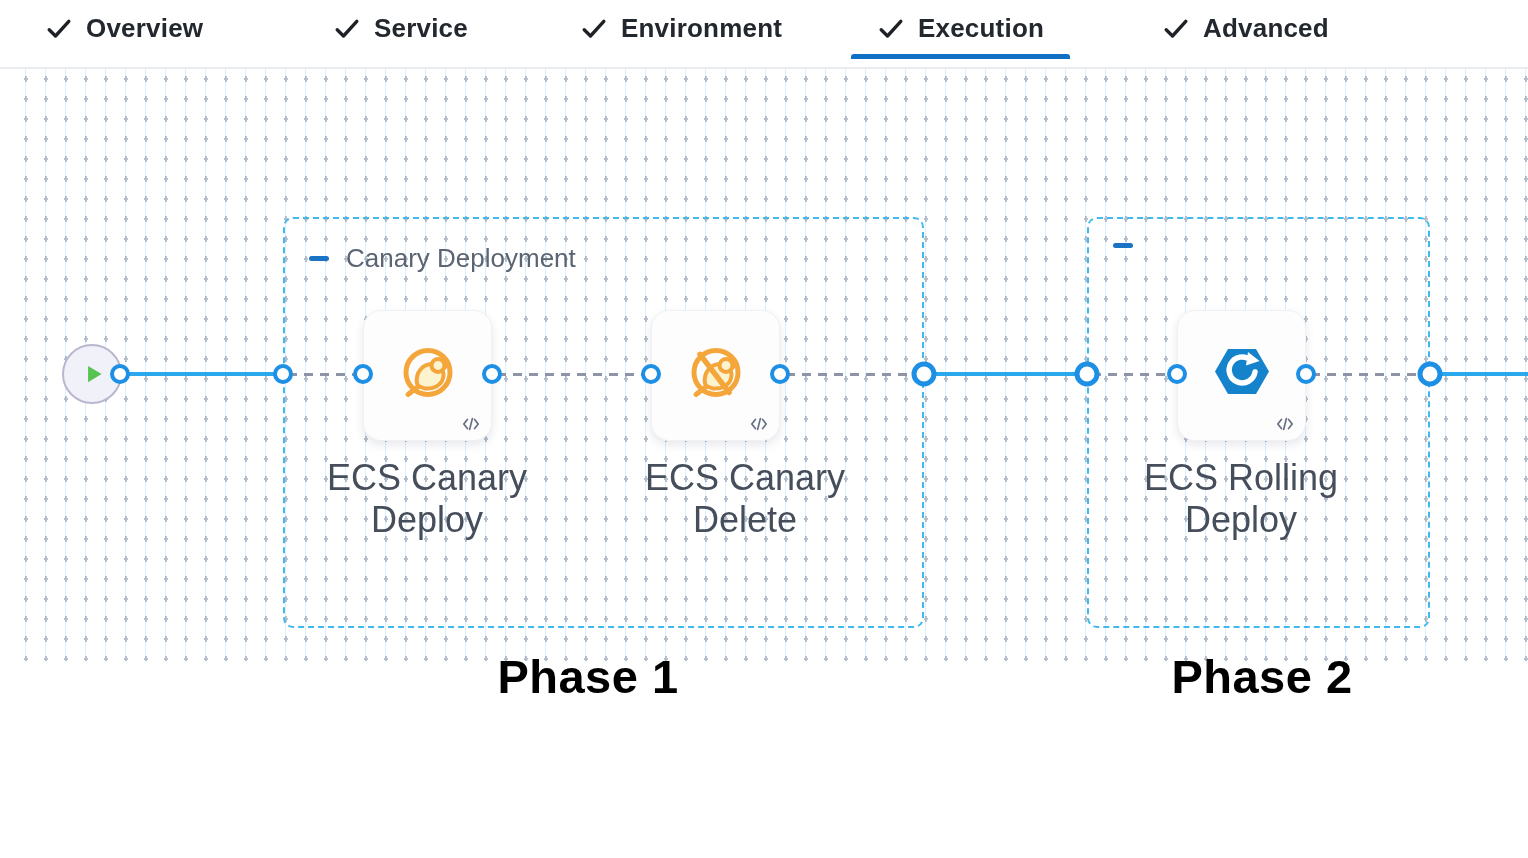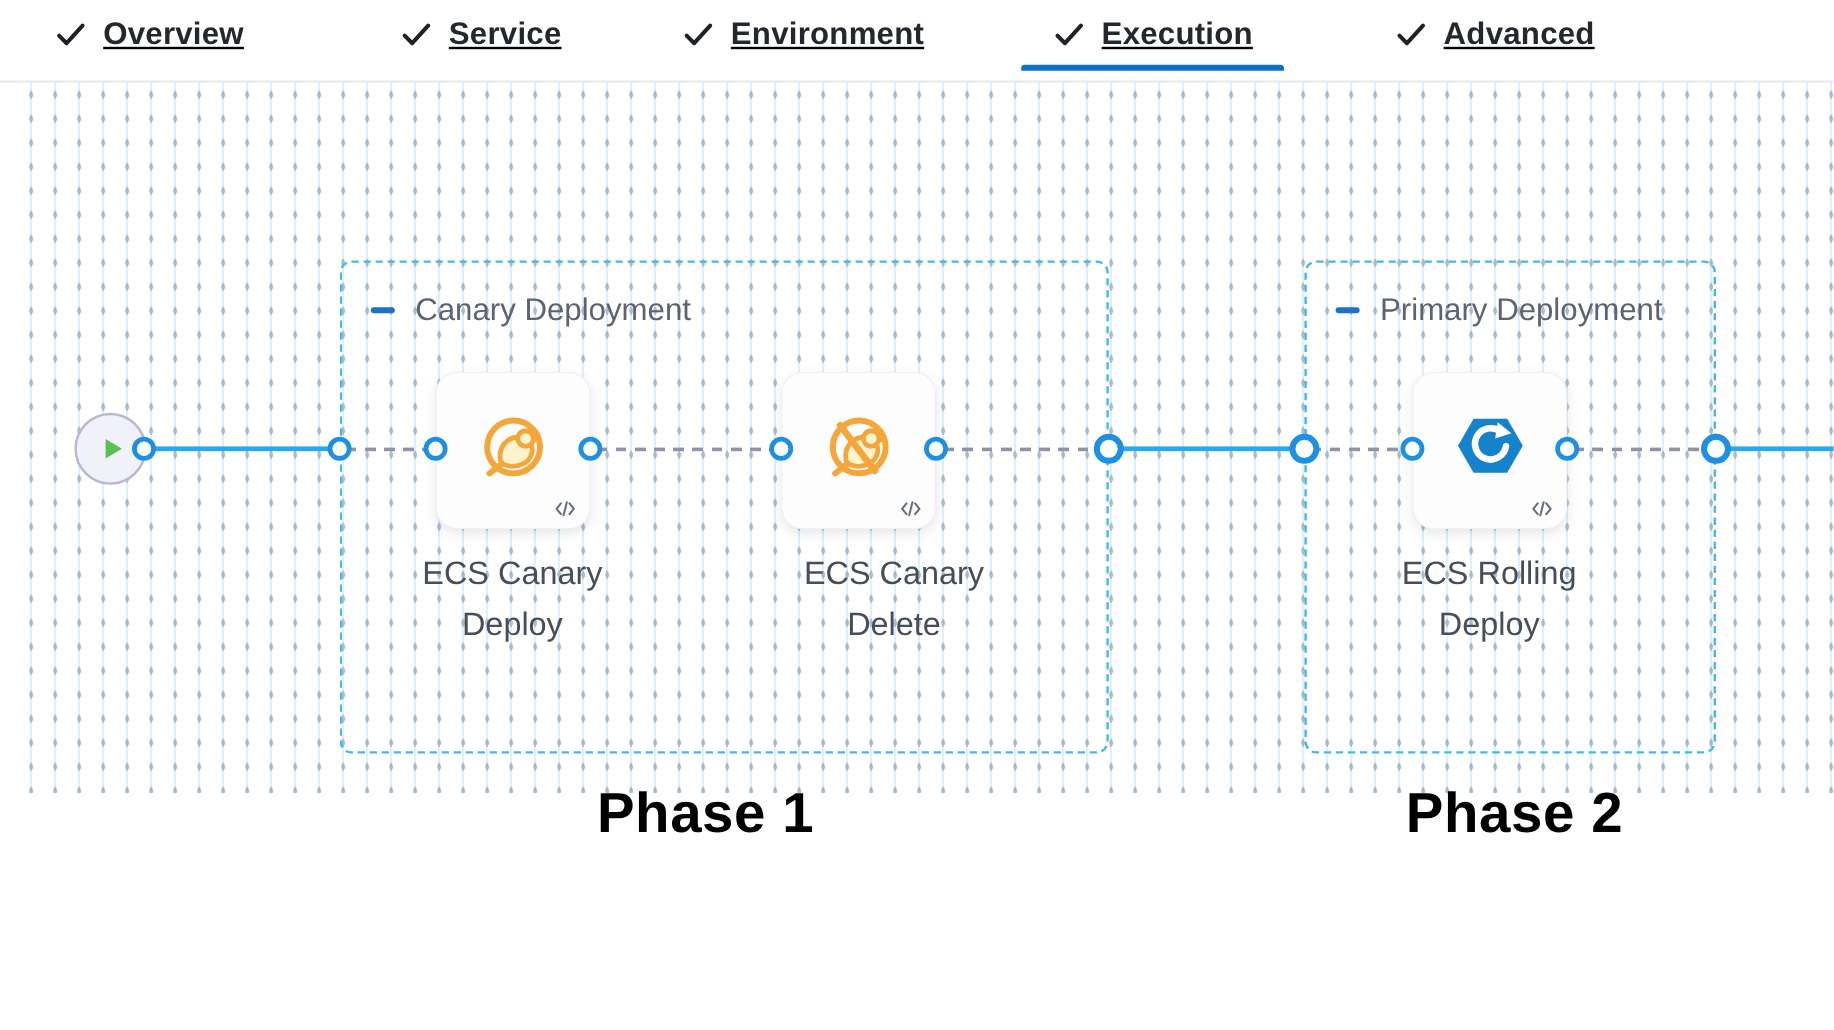--- a/index.html
+++ b/index.html
@@ -4,21 +4,21 @@
 <style>
   * { margin:0; padding:0; box-sizing:border-box; }
   html,body { width:1528px; height:858px; overflow:hidden;
     font-family:"Liberation Sans", sans-serif; background:#fff; }
   .page { position:relative; width:1528px; height:858px; }
 
   
   .tabbar { position:absolute; left:0; top:0; width:1528px; height:69px;
     background:#fff; border-bottom:2px solid #e9ebee; z-index:10; }
   .tab { position:absolute; top:0; height:57px; display:flex; align-items:center;
-    gap:13px; padding:0 26px; cursor:pointer;text-decoration:underline; }
+    gap:13px; padding:0 26px; cursor:pointer; }
   .tab-label { font-size:26px; font-weight:600; color:#23282e; letter-spacing:0.2px; }
   .tab .check-icon { width:28px; height:28px; display:block; }
   .tab.active::after { content:""; position:absolute; left:0; right:0; bottom:-2px;
     height:5px; background:#1070c4; border-radius:3px 3px 0 0; }
 
   
   .canvas { position:absolute; left:16px; top:69px; width:1528px; height:592px;
     background-color:#ffffff;
     background-image:
       radial-gradient(ellipse 1.6px 3.2px at 10px 10px, rgba(128,143,163,0.55) 96%, transparent 100%),
@@ -50,21 +50,21 @@
 
   
   .step-card { position:absolute; width:129px; height:131px; top:241px;
     background:#fdfdfe; border:1px solid #f0f1f4; border-radius:18px; z-index:4;
     box-shadow:0 4px 10px rgba(80,92,110,0.14); cursor:pointer; }
   .step-icon { position:absolute; left:50%; top:50%; transform:translate(-50%,-54%);
     width:64px; height:64px; }
   .code-icon { position:absolute; right:11px; bottom:9px; width:18px; height:14px; cursor:pointer; }
 
   .step-label { position:absolute; width:220px; text-align:center; top:388px;
-    font-size:27px; font-weight:500; color:#454e5a; line-height:42px; z-index:3; }
+    font-size:36px; font-weight:500; color:#454e5a; line-height:42px; z-index:3; }
 
   .phase-label { position:absolute; width:400px; text-align:center; top:580px;
     font-size:47px; font-weight:700; color:#000; z-index:3; letter-spacing:0.5px; }
 </style>
 </head>
 <body>
 
 <div class="page">
 
   <div class="tabbar">
@@ -73,21 +73,21 @@
           <path d="M3 10.5 L7.5 15 L17 4.5" fill="none" stroke="#1e2227" stroke-width="2.4" stroke-linecap="round" stroke-linejoin="round"></path>
         </svg>
       <span class="tab-label">Overview</span>
     </div>
     <div class="tab" style="left:307px">
       <svg class="check-icon" viewBox="0 0 20 20">
           <path d="M3 10.5 L7.5 15 L17 4.5" fill="none" stroke="#1e2227" stroke-width="2.4" stroke-linecap="round" stroke-linejoin="round"></path>
         </svg>
       <span class="tab-label">Service</span>
     </div>
-    <div class="tab" style="left:542px">
+    <div class="tab" style="left:554px">
       <svg class="check-icon" viewBox="0 0 20 20">
           <path d="M3 10.5 L7.5 15 L17 4.5" fill="none" stroke="#1e2227" stroke-width="2.4" stroke-linecap="round" stroke-linejoin="round"></path>
         </svg>
       <span class="tab-label">Environment</span>
     </div>
     <div class="tab" style="left:1136px">
       <svg class="check-icon" viewBox="0 0 20 20">
           <path d="M3 10.5 L7.5 15 L17 4.5" fill="none" stroke="#1e2227" stroke-width="2.4" stroke-linecap="round" stroke-linejoin="round"></path>
         </svg>
       <span class="tab-label">Advanced</span>
@@ -105,21 +105,20 @@
     <div class="group" style="left:267px; top:148px; width:641px; height:411px;">
       <div class="group-header">
         <div class="minus-icon"></div>
         <span class="group-title">Canary Deployment</span>
       </div>
     </div>
 
     <div class="group" style="left:1071px; top:148px; width:343px; height:411px;">
       <div class="group-header">
         <div class="minus-icon"></div>
-        <span class="group-title">Primary Deployment</span>
       </div>
     </div>
 
     <div class="line-solid" style="left:104px;  width:163px;"></div>
     <div class="line-dashed" style="left:272px;  width:70px;"></div>
     <div class="line-dashed" style="left:481px;  width:149px;"></div>
     <div class="line-dashed" style="left:770px;  width:128px;"></div>
     <div class="line-solid" style="left:908px;  width:163px;"></div>
     <div class="line-dashed" style="left:1076px; width:80px;"></div>
     <div class="line-dashed" style="left:1295px; width:109px;"></div>

